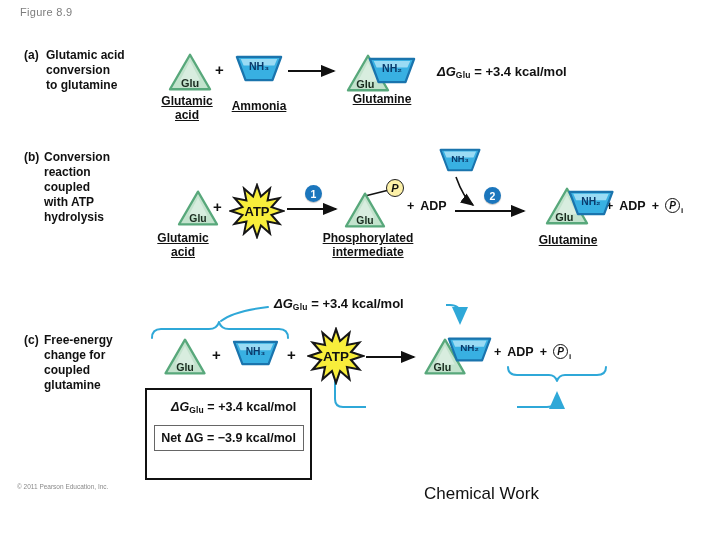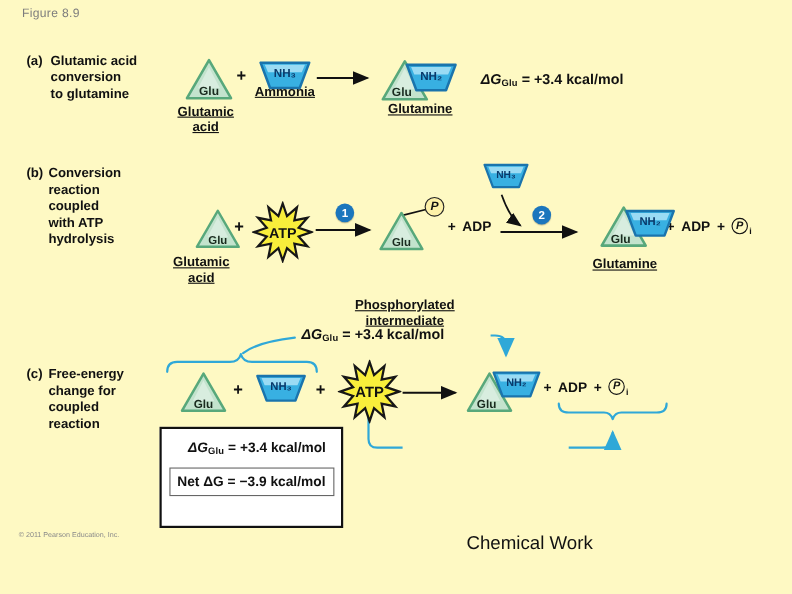--- a/index.html
+++ b/index.html
@@ -1,17 +1,17 @@
 <!DOCTYPE html>
 <html><head>
 <meta charset="utf-8">
 <style>
   html,body{margin:0;padding:0;background:#e8e8e8;}
   .slide{
-    position:relative;width:720px;height:540px;background:#fef9c3;
+    position:relative;width:720px;height:540px;background:#ffffff;
     font-family:"Liberation Sans",sans-serif;color:#111;overflow:hidden;
   }
   .abs{position:absolute;}
   .multiline{white-space:pre-line;}
   .figure-label{left:20px;top:6px;font-size:11px;color:#7d7d7d;letter-spacing:.3px;}
   .sec-tag{font-size:12px;font-weight:700;}
   .sec-title{font-size:12px;font-weight:700;line-height:15px;}
   .mol-label{font-size:12px;font-weight:700;text-align:center;line-height:14px;text-decoration:underline;}
   .plus{font-size:15px;font-weight:700;}
   .shape-text{font:700 12px "Liberation Sans",sans-serif;fill:#1a2b1f;text-anchor:middle;}
@@ -114,21 +114,21 @@
   <svg class="abs" style="left:367px;top:56px;z-index:2;" width="50" height="29" viewBox="0 0 52 30">
     <polygon class="trap-body" points="3,3 49,3 40,27 12,27"></polygon>
     <polygon class="trap-hi" points="7,5 45,5 42,12 10,12"></polygon>
     <text class="trap-text" x="26" y="17">NH₂</text>
   </svg>
   <div class="abs dg-label" style="left:437px;top:64px;">
     <span class="dg">ΔG</span><span class="dg-sub">Glu</span><span class="dg-val"> = +3.4 kcal/mol</span>
   </div>
   <div class="abs mol-label multiline" style="left:146px;top:94px;width:82px;">Glutamic
 acid</div>
-  <div class="abs mol-label" style="left:218px;top:76px;width:82px;">Ammonia</div>
+  <div class="abs mol-label" style="left:218px;top:99px;width:82px;">Ammonia</div>
   <div class="abs mol-label" style="left:340px;top:92px;width:84px;">Glutamine</div>
 
   <div class="abs sec-tag" style="left:24px;top:150px;">(b)</div>
   <div class="abs sec-title multiline" style="left:44px;top:150px;">Conversion
 reaction
 coupled
 with ATP
 hydrolysis</div>
 
   <svg class="abs" style="left:176px;top:189px;" width="44" height="38" viewBox="0 0 50 44">
@@ -178,33 +178,33 @@
     <span>+</span>
     <span>ADP</span>
     <span>+</span>
     <span class="pi-group">
         <span class="pi-circle">P</span>
         <span class="pi-sub">i</span>
       </span>
   </div>
   <div class="abs mol-label multiline" style="left:142px;top:231px;width:82px;">Glutamic
 acid</div>
-  <div class="abs mol-label multiline" style="left:306px;top:231px;width:124px;margin-top:39px;">Phosphorylated
+  <div class="abs mol-label multiline" style="left:306px;top:231px;width:124px;">Phosphorylated
 intermediate</div>
   <div class="abs mol-label" style="left:526px;top:233px;width:84px;">Glutamine</div>
 
   <div class="abs dg-label" style="left:274px;top:296px;">
     <span class="dg">ΔG</span><span class="dg-sub">Glu</span><span class="dg-val"> = +3.4 kcal/mol</span>
   </div>
 
   <div class="abs sec-tag" style="left:24px;top:333px;">(c)</div>
   <div class="abs sec-title multiline" style="left:44px;top:333px;">Free-energy
 change for
 coupled
-reaction</div>
+glutamine</div>
 
   <svg class="abs" style="left:162px;top:337px;" width="46" height="39" viewBox="0 0 50 44">
     <polygon class="tri-body" points="25,3 47,41 3,41"></polygon>
     <polygon class="tri-hi" points="25,10 36,31 14,31"></polygon>
     <text class="shape-text" x="25" y="38">Glu</text>
   </svg>
   <div class="abs plus" style="left:212px;top:346px;">+</div>
   <svg class="abs" style="left:231px;top:339px;" width="49" height="28" viewBox="0 0 52 30">
     <polygon class="trap-body" points="3,3 49,3 40,27 12,27"></polygon>
     <polygon class="trap-hi" points="7,5 45,5 42,12 10,12"></polygon>

